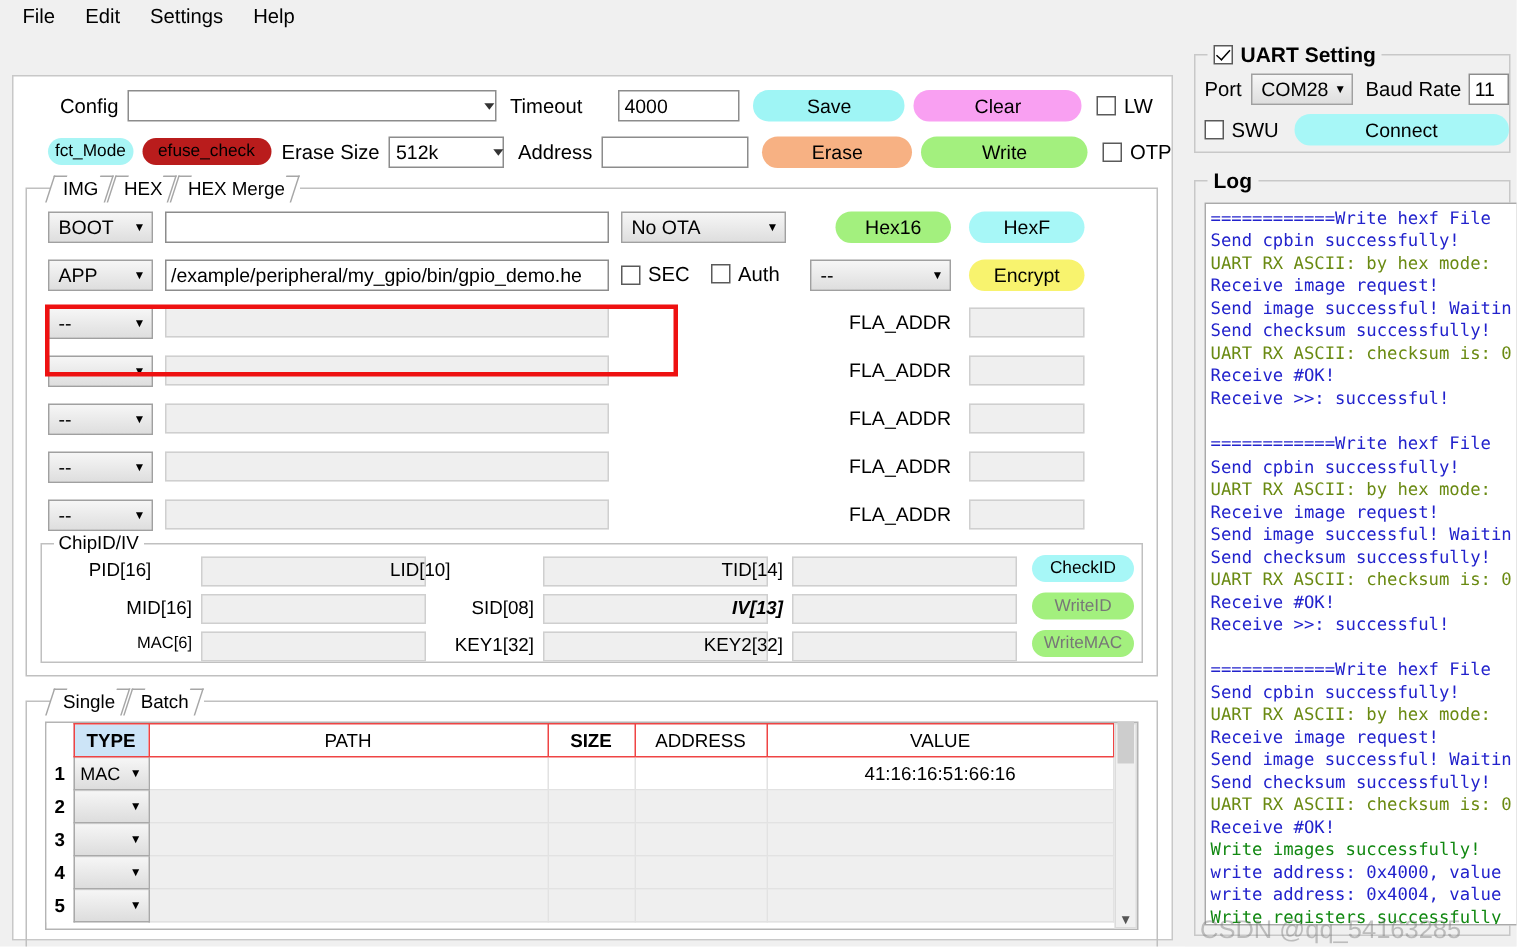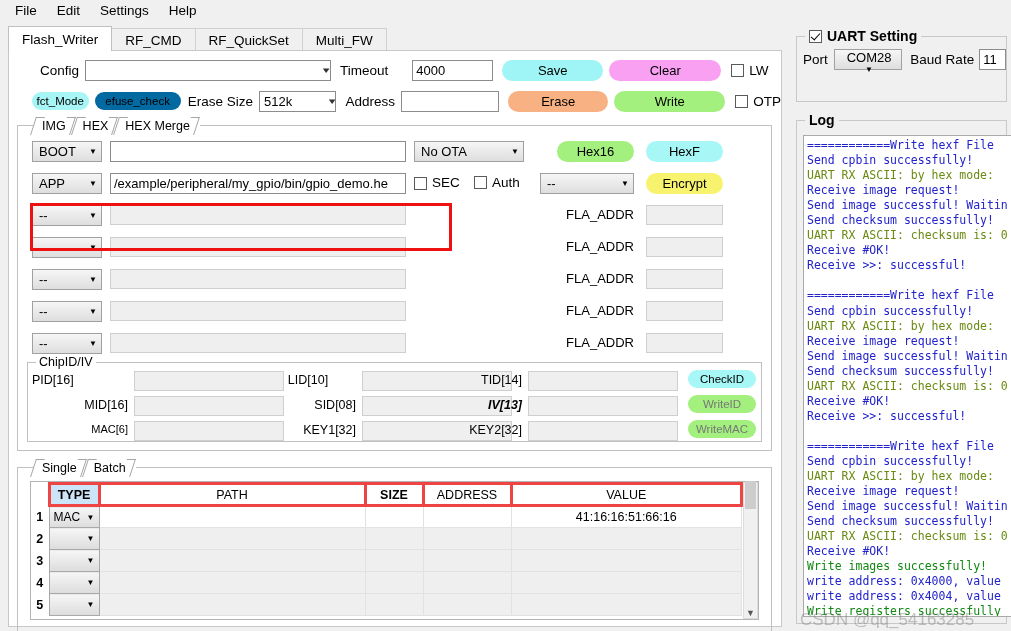--- a/index.html
+++ b/index.html
@@ -178,21 +178,21 @@
     padding:0 4px 0 6px;
     font-size:13px;
     cursor:default;
   }
   .gcombo .tri { font-size:8px; }
 
   
   table.grid { border-collapse: collapse; width:100%; font-size:12.5px; }
   table.grid th {
     background:#fff;
-    border:3px solid #ef4444;
+    border:1px solid #ef4444;
     font-weight:normal;
     height:22px;
     font-size:12.5px;
   }
   table.grid th.type-h { background:#cce4f7; font-weight:bold; }
   table.grid td {
     border:1px solid #e2e2e2;
     height:22px;
     background:#efefef;
   }
@@ -270,26 +270,20 @@
   <div class="menu-item">File</div>
   <div class="menu-item">Edit</div>
   <div class="menu-item">Settings</div>
   <div class="menu-item">Help</div>
 </div>
 
 <div id="content">
 
   <div id="left-pane">
 
-    <div id="tabstrip">
-      <div class="tab active">Flash_Writer</div>
-      <div class="tab">RF_CMD</div>
-      <div class="tab">RF_QuickSet</div>
-      <div class="tab">Multi_FW</div>
-    </div>
 
     <div id="tabpanel">
 
       <div class="toprow" style="margin-top:6px;">
         <span class="lbl" style="width:62px;text-align:right;">Config</span>
         <div class="combo" style="width:246px;margin-left:6px;">
           <span></span>
           <span class="arrow">▾</span>
         </div>
         <span class="lbl" style="margin-left:9px;">Timeout</span>
@@ -297,21 +291,21 @@
         <div class="pill" style="width:101px;margin-left:9px;background:#9ff5f5;">Save</div>
         <div class="pill" style="width:112px;margin-left:6px;background:#f9a0f2;">Clear</div>
         <div class="chk" style="margin-left:10px;">
           <span class="box"></span>
           <span>LW</span>
         </div>
       </div>
 
       <div class="toprow" style="margin-top:5px;">
         <div class="pill sm" style="width:57px;margin-left:15px;background:#a8f5f5;font-size:11.5px;">fct_Mode</div>
-        <div class="pill sm" style="width:87px;margin-left:6px;background:#0369a1;font-size:11.5px;">efuse_check</div>
+        <div class="pill sm" style="width:87px;margin-left:6px;background:#b91c1c;font-size:11.5px;">efuse_check</div>
         <span class="lbl" style="margin-left:7px;">Erase Size</span>
         <div class="combo" style="width:78px;margin-left:6px;">
           <span>512k</span>
           <span class="arrow">▾</span>
         </div>
         <span class="lbl" style="margin-left:9px;">Address</span>
         <div class="txt" style="width:99px;margin-left:6px;"></div>
         <div class="pill" style="width:101px;margin-left:9px;background:#f7b183;">Erase</div>
         <div class="pill" style="width:112px;margin-left:6px;background:#a3f07e;">Write</div>
         <div class="chk" style="margin-left:10px;">
@@ -409,23 +403,23 @@
           <span>--</span>
           <span class="tri">▼</span>
         </div>
         <div class="ro" style="position:absolute;left:92px;top:207px;width:296px;"></div>
         <div style="position:absolute;left:522px;top:209px;width:94px;text-align:right;font-size:13px;">FLA_ADDR</div>
         <div class="ro" style="position:absolute;left:628px;top:207px;width:77px;"></div>
 
         <div class="groupbox" style="position:absolute;left:9px;top:236px;right:9px;height:80px;">
           <span class="gtitle">ChipID/IV</span>
 
-          <div style="position:absolute;left:4px;top:10px;width:96px;text-align:left;font-size:12.5px;">PID[16]</div>
+          <div style="position:absolute;left:4px;top:10px;width:96px;text-align:center;font-size:12.5px;">PID[16]</div>
           <div class="ro" style="position:absolute;left:106px;top:8px;width:150px;"></div>
-          <div style="position:absolute;left:232px;top:10px;width:96px;text-align:center;font-size:12.5px;">LID[10]</div>
+          <div style="position:absolute;left:232px;top:10px;width:96px;text-align:left;font-size:12.5px;">LID[10]</div>
           <div class="ro" style="position:absolute;left:334px;top:8px;width:150px;"></div>
           <div style="position:absolute;left:398px;top:10px;width:96px;text-align:right;font-size:12.5px;">TID[14]</div>
           <div class="ro" style="position:absolute;left:500px;top:8px;width:150px;"></div>
           <div class="pill sm" style="position:absolute;left:660px;top:7px;width:68px;background:#a7f7f7;font-size:11.5px;">CheckID</div>
 
           <div style="position:absolute;left:4px;top:35px;width:96px;text-align:right;font-size:12.5px;">MID[16]</div>
           <div class="ro" style="position:absolute;left:106px;top:33px;width:150px;"></div>
           <div style="position:absolute;left:232px;top:35px;width:96px;text-align:right;font-size:12.5px;">SID[08]</div>
           <div class="ro" style="position:absolute;left:334px;top:33px;width:150px;"></div>
           <div style="position:absolute;left:398px;top:35px;width:96px;text-align:right;font-size:12.5px;font-style:italic;font-weight:bold;">IV[13]</div>
@@ -553,28 +547,35 @@
   <div id="right-pane">
 
     <div class="rgroup" style="margin:14px 4px 0 6px;height:66px;">
       <span class="rtitle">
         <span class="box checked"></span>
         <span>UART Setting</span>
       </span>
 
       <div style="display:flex;align-items:center;margin:12px 0 0 6px;">
         <span style="font-size:13.5px;">Port</span>
-        <div class="gcombo" style="width:78px;margin-left:6px;flex-direction:column;">
+        <div class="gcombo" style="width:78px;margin-left:6px;">
           <span>COM28</span>
           <span class="tri">▼</span>
         </div>
         <span style="font-size:13.5px;margin-left:8px;white-space:nowrap;">Baud Rate</span>
         <div class="txt" style="width:30px;margin-left:5px;">11</div>
       </div>
 
+      <div style="display:flex;align-items:center;margin:6px 0 0 6px;">
+        <div class="chk">
+          <span class="box"></span>
+          <span>SWU</span>
+        </div>
+        <div class="pill" style="width:160px;margin-left:10px;background:#a7f7f7;">Connect</div>
+      </div>
     </div>
 
     <div class="rgroup" style="margin:18px 4px 0 6px;height:504px;">
       <span class="rtitle">Log</span>
       <div id="logbox" style="position:absolute;left:6px;top:14px;right:-6px;bottom:6px;"><div class="lg-blue">============Write hexf File</div><div class="lg-blue">Send cpbin successfully!</div><div class="lg-olive">UART RX ASCII: by hex mode:</div><div class="lg-blue">Receive image request!</div><div class="lg-blue">Send image successful! Waitin</div><div class="lg-blue">Send checksum successfully!</div><div class="lg-olive">UART RX ASCII: checksum is: 0</div><div class="lg-blue">Receive #OK!</div><div class="lg-blue">Receive &gt;&gt;: successful!</div><div class="lg-blue">&nbsp;</div><div class="lg-blue">============Write hexf File</div><div class="lg-blue">Send cpbin successfully!</div><div class="lg-olive">UART RX ASCII: by hex mode:</div><div class="lg-blue">Receive image request!</div><div class="lg-blue">Send image successful! Waitin</div><div class="lg-blue">Send checksum successfully!</div><div class="lg-olive">UART RX ASCII: checksum is: 0</div><div class="lg-blue">Receive #OK!</div><div class="lg-blue">Receive &gt;&gt;: successful!</div><div class="lg-blue">&nbsp;</div><div class="lg-blue">============Write hexf File</div><div class="lg-blue">Send cpbin successfully!</div><div class="lg-olive">UART RX ASCII: by hex mode:</div><div class="lg-blue">Receive image request!</div><div class="lg-blue">Send image successful! Waitin</div><div class="lg-blue">Send checksum successfully!</div><div class="lg-olive">UART RX ASCII: checksum is: 0</div><div class="lg-blue">Receive #OK!</div><div class="lg-green">Write images successfully!</div><div class="lg-blue">write address: 0x4000, value</div><div class="lg-blue">write address: 0x4004, value</div><div class="lg-green">Write registers successfully</div></div>
     </div>
 
     <div class="wm" style="left:10px;top:588px;">CSDN @qq_54163285</div>
   </div>
 

